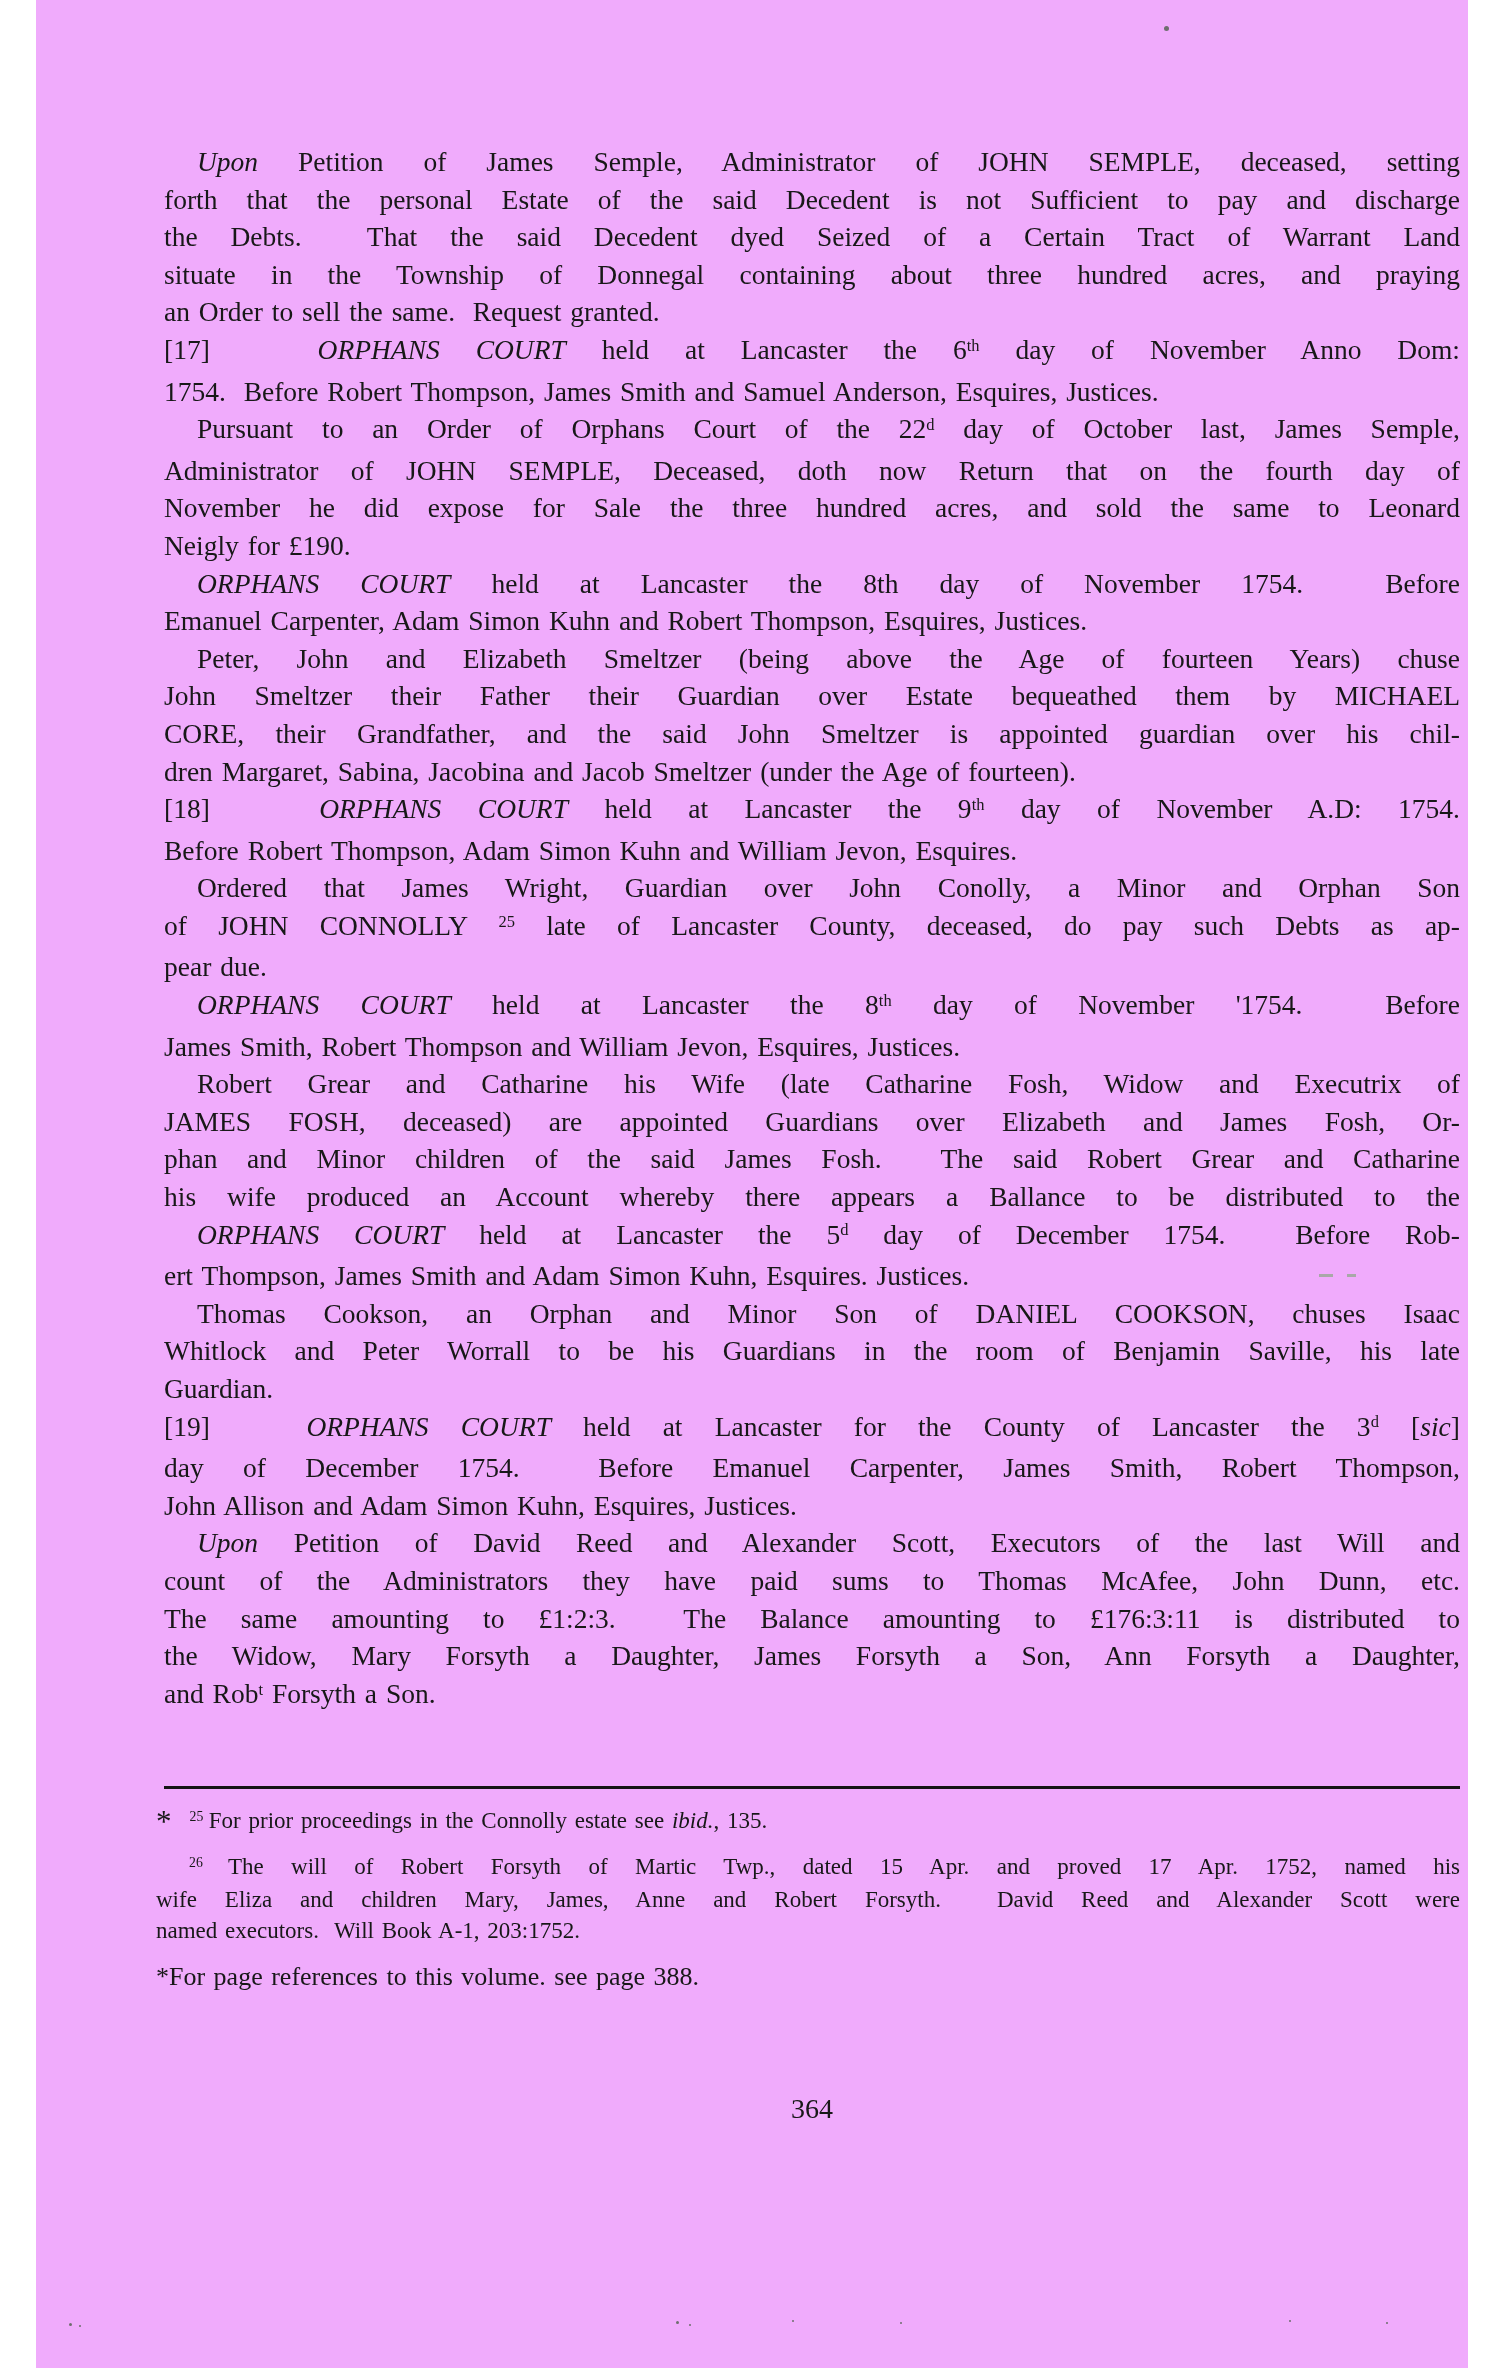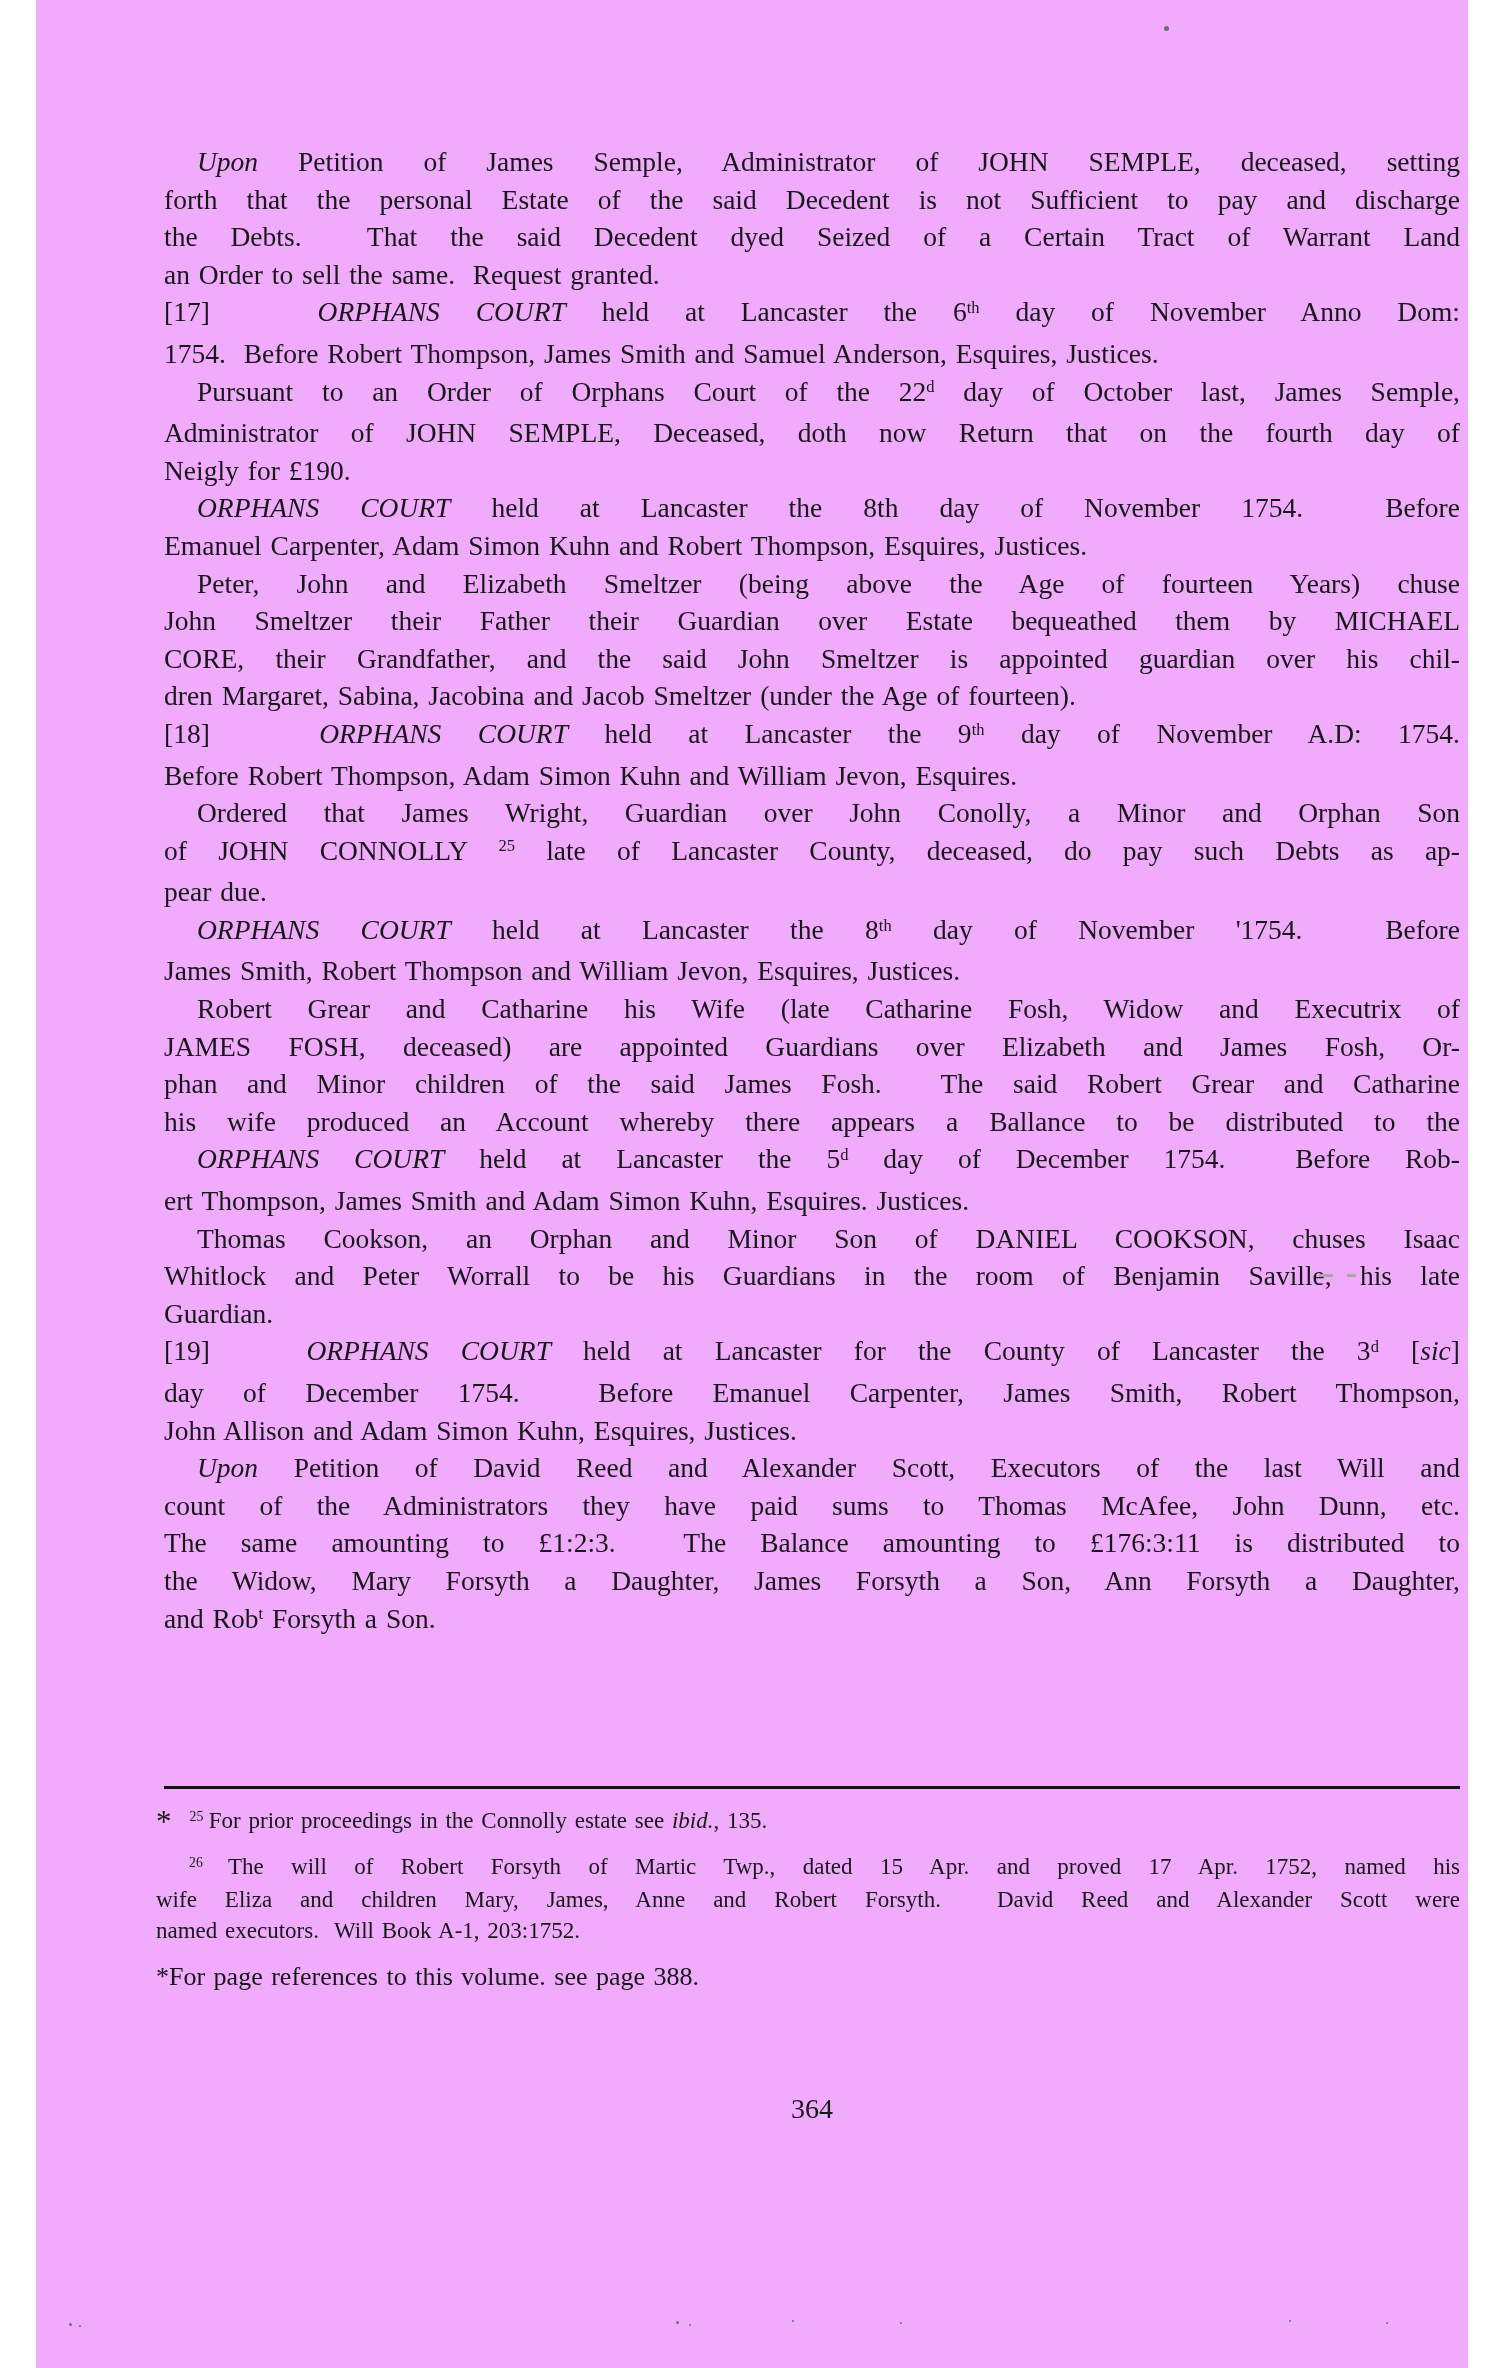--- a/index.html
+++ b/index.html
@@ -49,25 +49,27 @@
 </style>
 </head>
 <body>
 
 <div class="page">
 
   <div class="main" id="main-lines">
       <p class="line ind just"><span class="it">Upon</span><span class="rg"> Petition of James Semple, Administrator of JOHN SEMPLE, deceased, setting</span></p>
       <p class="line just"><span class="rg">forth that the personal Estate of the said Decedent is not Sufficient to pay and discharge</span></p>
       <p class="line just"><span class="rg">the Debts.  That the said Decedent dyed Seized of a Certain Tract of Warrant Land</span></p>
+      <p class="line just"><span class="rg">situate in the Township of Donnegal containing about three hundred acres, and praying</span></p>
       <p class="line"><span class="rg">an Order to sell the same.  Request granted.</span></p>
       <p class="line just"><span class="rg">[17]   </span><span class="it">ORPHANS COURT</span><span class="rg"> held at Lancaster the 6</span><span class="sup">th</span><span class="rg"> day of November Anno Dom:</span></p>
       <p class="line"><span class="rg">1754.  Before Robert Thompson, James Smith and Samuel Anderson, Esquires, Justices.</span></p>
       <p class="line ind just"><span class="rg">Pursuant to an Order of Orphans Court of the 22</span><span class="sup">d</span><span class="rg"> day of October last, James Semple,</span></p>
       <p class="line just"><span class="rg">Administrator of JOHN SEMPLE, Deceased, doth now Return that on the fourth day of</span></p>
+      <p class="line just"><span class="rg">November he did expose for Sale the three hundred acres, and sold the same to Leonard</span></p>
       <p class="line"><span class="rg">Neigly for £190.</span></p>
       <p class="line ind just"><span class="it">ORPHANS COURT</span><span class="rg"> held at Lancaster the 8th day of November 1754.  Before</span></p>
       <p class="line"><span class="rg">Emanuel Carpenter, Adam Simon Kuhn and Robert Thompson, Esquires, Justices.</span></p>
       <p class="line ind just"><span class="rg">Peter, John and Elizabeth Smeltzer (being above the Age of fourteen Years) chuse</span></p>
       <p class="line just"><span class="rg">John Smeltzer their Father their Guardian over Estate bequeathed them by MICHAEL</span></p>
       <p class="line just"><span class="rg">CORE, their Grandfather, and the said John Smeltzer is appointed guardian over his chil-</span></p>
       <p class="line"><span class="rg">dren Margaret, Sabina, Jacobina and Jacob Smeltzer (under the Age of fourteen).</span></p>
       <p class="line just"><span class="rg">[18]   </span><span class="it">ORPHANS COURT</span><span class="rg"> held at Lancaster the 9</span><span class="sup">th</span><span class="rg"> day of November A.D: 1754.</span></p>
       <p class="line"><span class="rg">Before Robert Thompson, Adam Simon Kuhn and William Jevon, Esquires.</span></p>
       <p class="line ind just"><span class="rg">Ordered that James Wright, Guardian over John Conolly, a Minor and Orphan Son</span></p>

